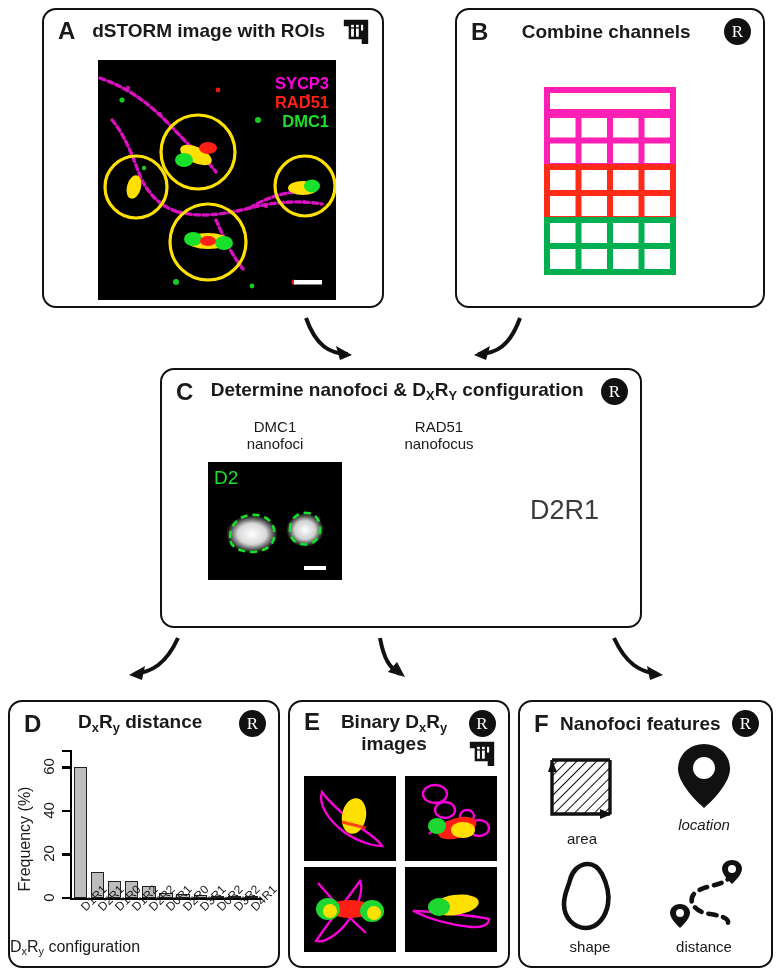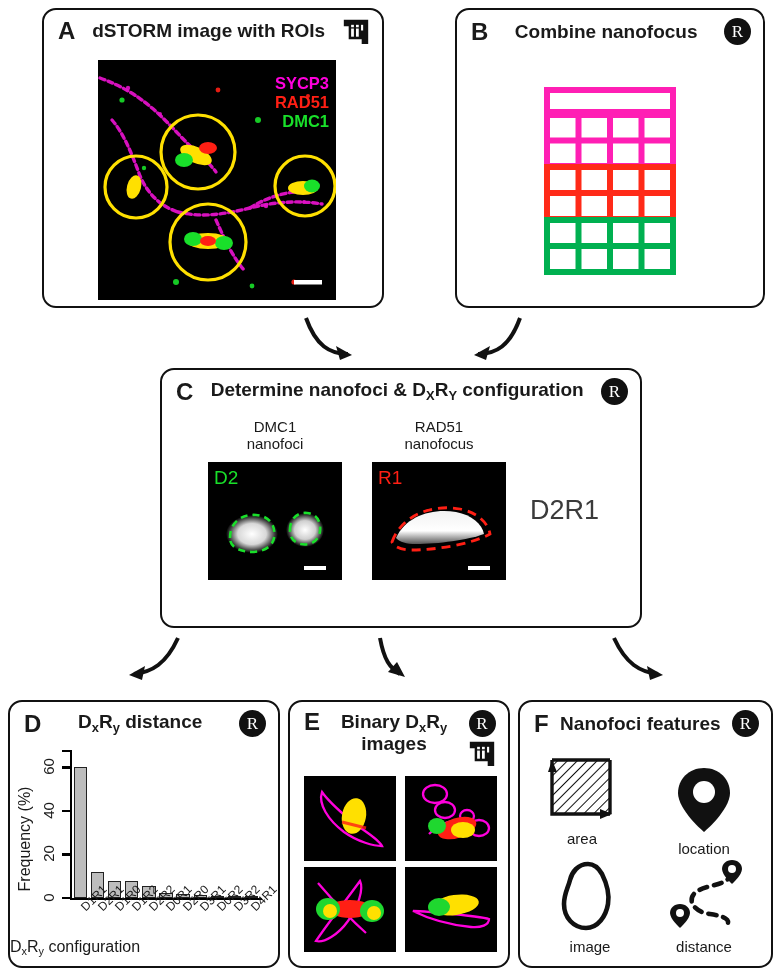--- a/index.html
+++ b/index.html
@@ -101,21 +101,21 @@
       <div style="color:#ff00dc">SYCP3</div>
       <div style="color:#ff1f14">RAD51</div>
       <div style="color:#19e02a">DMC1</div>
     </div>
   </div>
 </div>
 
 <div class="panel" style="left:455px;top:8px;width:310px;height:300px;">
   <div class="phead">
     <span class="plet">B</span>
-    <span class="ptitle">Combine nanofocus</span>
+    <span class="ptitle">Combine channels</span>
     <span class="badge-r">R</span>
   </div>
   <svg style="position:absolute;left:82px;top:74px;" width="142" height="195" viewBox="0 0 142 195">
     <g stroke="#ff1fb4" stroke-width="6" fill="none">
       <rect x="8" y="6" width="126" height="22"></rect>
       <rect x="8" y="31" width="126" height="51"></rect>
       <line x1="8" y1="56.5" x2="134" y2="56.5"></line>
       <line x1="39.5" y1="31" x2="39.5" y2="82"></line>
       <line x1="71" y1="31" x2="71" y2="82"></line>
       <line x1="102.5" y1="31" x2="102.5" y2="82"></line>
@@ -179,36 +179,20 @@
       <path d="M22 76 C22 60 34 52 48 53 C62 54 68 64 66 76 C64 88 48 92 36 89 C27 87 22 83 22 76 Z" fill="none" stroke="#19e02a" stroke-width="2.6" stroke-dasharray="7 5"></path>
       <path d="M82 68 C82 56 90 50 99 51 C109 52 113 60 112 69 C111 79 102 84 93 82 C85 80 82 75 82 68 Z" fill="none" stroke="#19e02a" stroke-width="2.6" stroke-dasharray="7 5"></path>
       <text x="6" y="22" font-family="Liberation Sans, sans-serif" font-size="19" fill="#19e02a">D2</text>
       <rect x="96" y="104" width="22" height="4" fill="#fff"></rect>
     </svg>
   </div>
 
   <div class="cap" style="position:absolute;left:210px;top:48px;width:134px;">
     <div>RAD51</div>
     <div>nanofocus</div>
-  </div>
-  <div class="imgbox" style="left:210px;top:92px;width:134px;height:118px;">
-    <svg width="134" height="118" viewBox="0 0 134 118">
-      <rect width="134" height="118" fill="#000"></rect>
-      <defs>
-        <linearGradient id="gR" x1="0" y1="0" x2="0" y2="1">
-          <stop offset="0%" stop-color="#f2f2f2"></stop>
-            <stop offset="60%" stop-color="#ffffff"></stop>
-            <stop offset="100%" stop-color="#555"></stop>
-        </linearGradient>
-      </defs>
-      <path d="M24 76 C34 54 60 46 84 50 C100 53 110 62 112 72 C96 78 66 82 44 82 C34 82 28 80 24 76 Z" fill="url(#gR)"></path>
-      <path d="M20 80 C30 52 62 42 88 47 C104 50 116 60 118 72 C100 82 64 88 40 88 C30 88 22 85 20 80 Z" fill="none" stroke="#ff1f14" stroke-width="2.8" stroke-dasharray="9 6"></path>
-      <text x="6" y="22" font-family="Liberation Sans, sans-serif" font-size="19" fill="#ff1f14">R1</text>
-      <rect x="96" y="104" width="22" height="4" fill="#fff"></rect>
-    </svg>
   </div>
 
   <div style="position:absolute;left:368px;top:125px;font-size:27px;color:#3b3b3b;">D2R1</div>
 </div>
 
 <svg class="arrow" style="left:120px;top:634px;" width="64" height="50" viewBox="0 0 64 50">
   <path d="M58 4 C46 30 32 38 14 40" stroke="#111" stroke-width="4" fill="none"></path>
   <path d="M9 41 L25 32 L22 46 Z" fill="#111"></path>
 </svg>
 <svg class="arrow" style="left:372px;top:634px;" width="46" height="50" viewBox="0 0 46 50">
@@ -362,33 +346,33 @@
       <rect x="26" y="8" width="58" height="54" fill="url(#hatch)"></rect>
       <path d="M26 8 L26 62 L84 62" fill="none" stroke="#111" stroke-width="3.4"></path>
       <path d="M26 8 L84 8" fill="none" stroke="#111" stroke-width="3.4"></path>
       <path d="M84 8 L84 62" fill="none" stroke="#111" stroke-width="3.4"></path>
       <path d="M22 20 L26 8 L31 20" fill="#111"></path>
       <path d="M74 57 L86 62 L74 67" fill="#111"></path>
     </svg>
     <div class="featlab">area</div>
   </div>
 
-  <div style="position:absolute;left:128px;top:60px;width:112px;">
+  <div style="position:absolute;left:128px;top:36px;width:112px;font-style:italic;">
     <svg width="112" height="74" viewBox="0 0 112 74">
       <path d="M56 6 C41 6 30 17 30 31 C30 48 56 70 56 70 C56 70 82 48 82 31 C82 17 71 6 56 6 Z" fill="#111"></path>
       <circle cx="56" cy="30" r="11" fill="#fff"></circle>
     </svg>
     <div class="featlab">location</div>
   </div>
 
   <div style="position:absolute;left:14px;top:156px;width:112px;">
     <svg width="112" height="76" viewBox="0 0 112 76">
       <path d="M54 6 C44 6 38 14 36 22 C34 30 30 36 30 46 C30 60 40 70 52 70 C64 70 72 58 74 46 C76 34 72 24 68 16 C64 9 60 6 54 6 Z" fill="none" stroke="#111" stroke-width="4.6" stroke-linejoin="round"></path>
     </svg>
-    <div class="featlab">image</div>
+    <div class="featlab">shape</div>
   </div>
 
   <div style="position:absolute;left:128px;top:156px;width:112px;">
     <svg width="112" height="76" viewBox="0 0 112 76">
       <path d="M82 14 C84 28 58 26 48 34 C38 42 46 54 62 56 C76 58 84 62 78 68" fill="none" stroke="#111" stroke-width="4.6" stroke-dasharray="8 7" stroke-linecap="round"></path>
       <path d="M84 2 C78 2 74 6 74 11 C74 17 84 26 84 26 C84 26 94 17 94 11 C94 6 90 2 84 2 Z" fill="#111"></path>
       <circle cx="84" cy="11" r="4" fill="#fff"></circle>
       <path d="M32 46 C26 46 22 50 22 55 C22 61 32 70 32 70 C32 70 42 61 42 55 C42 50 38 46 32 46 Z" fill="#111"></path>
       <circle cx="32" cy="55" r="4" fill="#fff"></circle>
     </svg>

